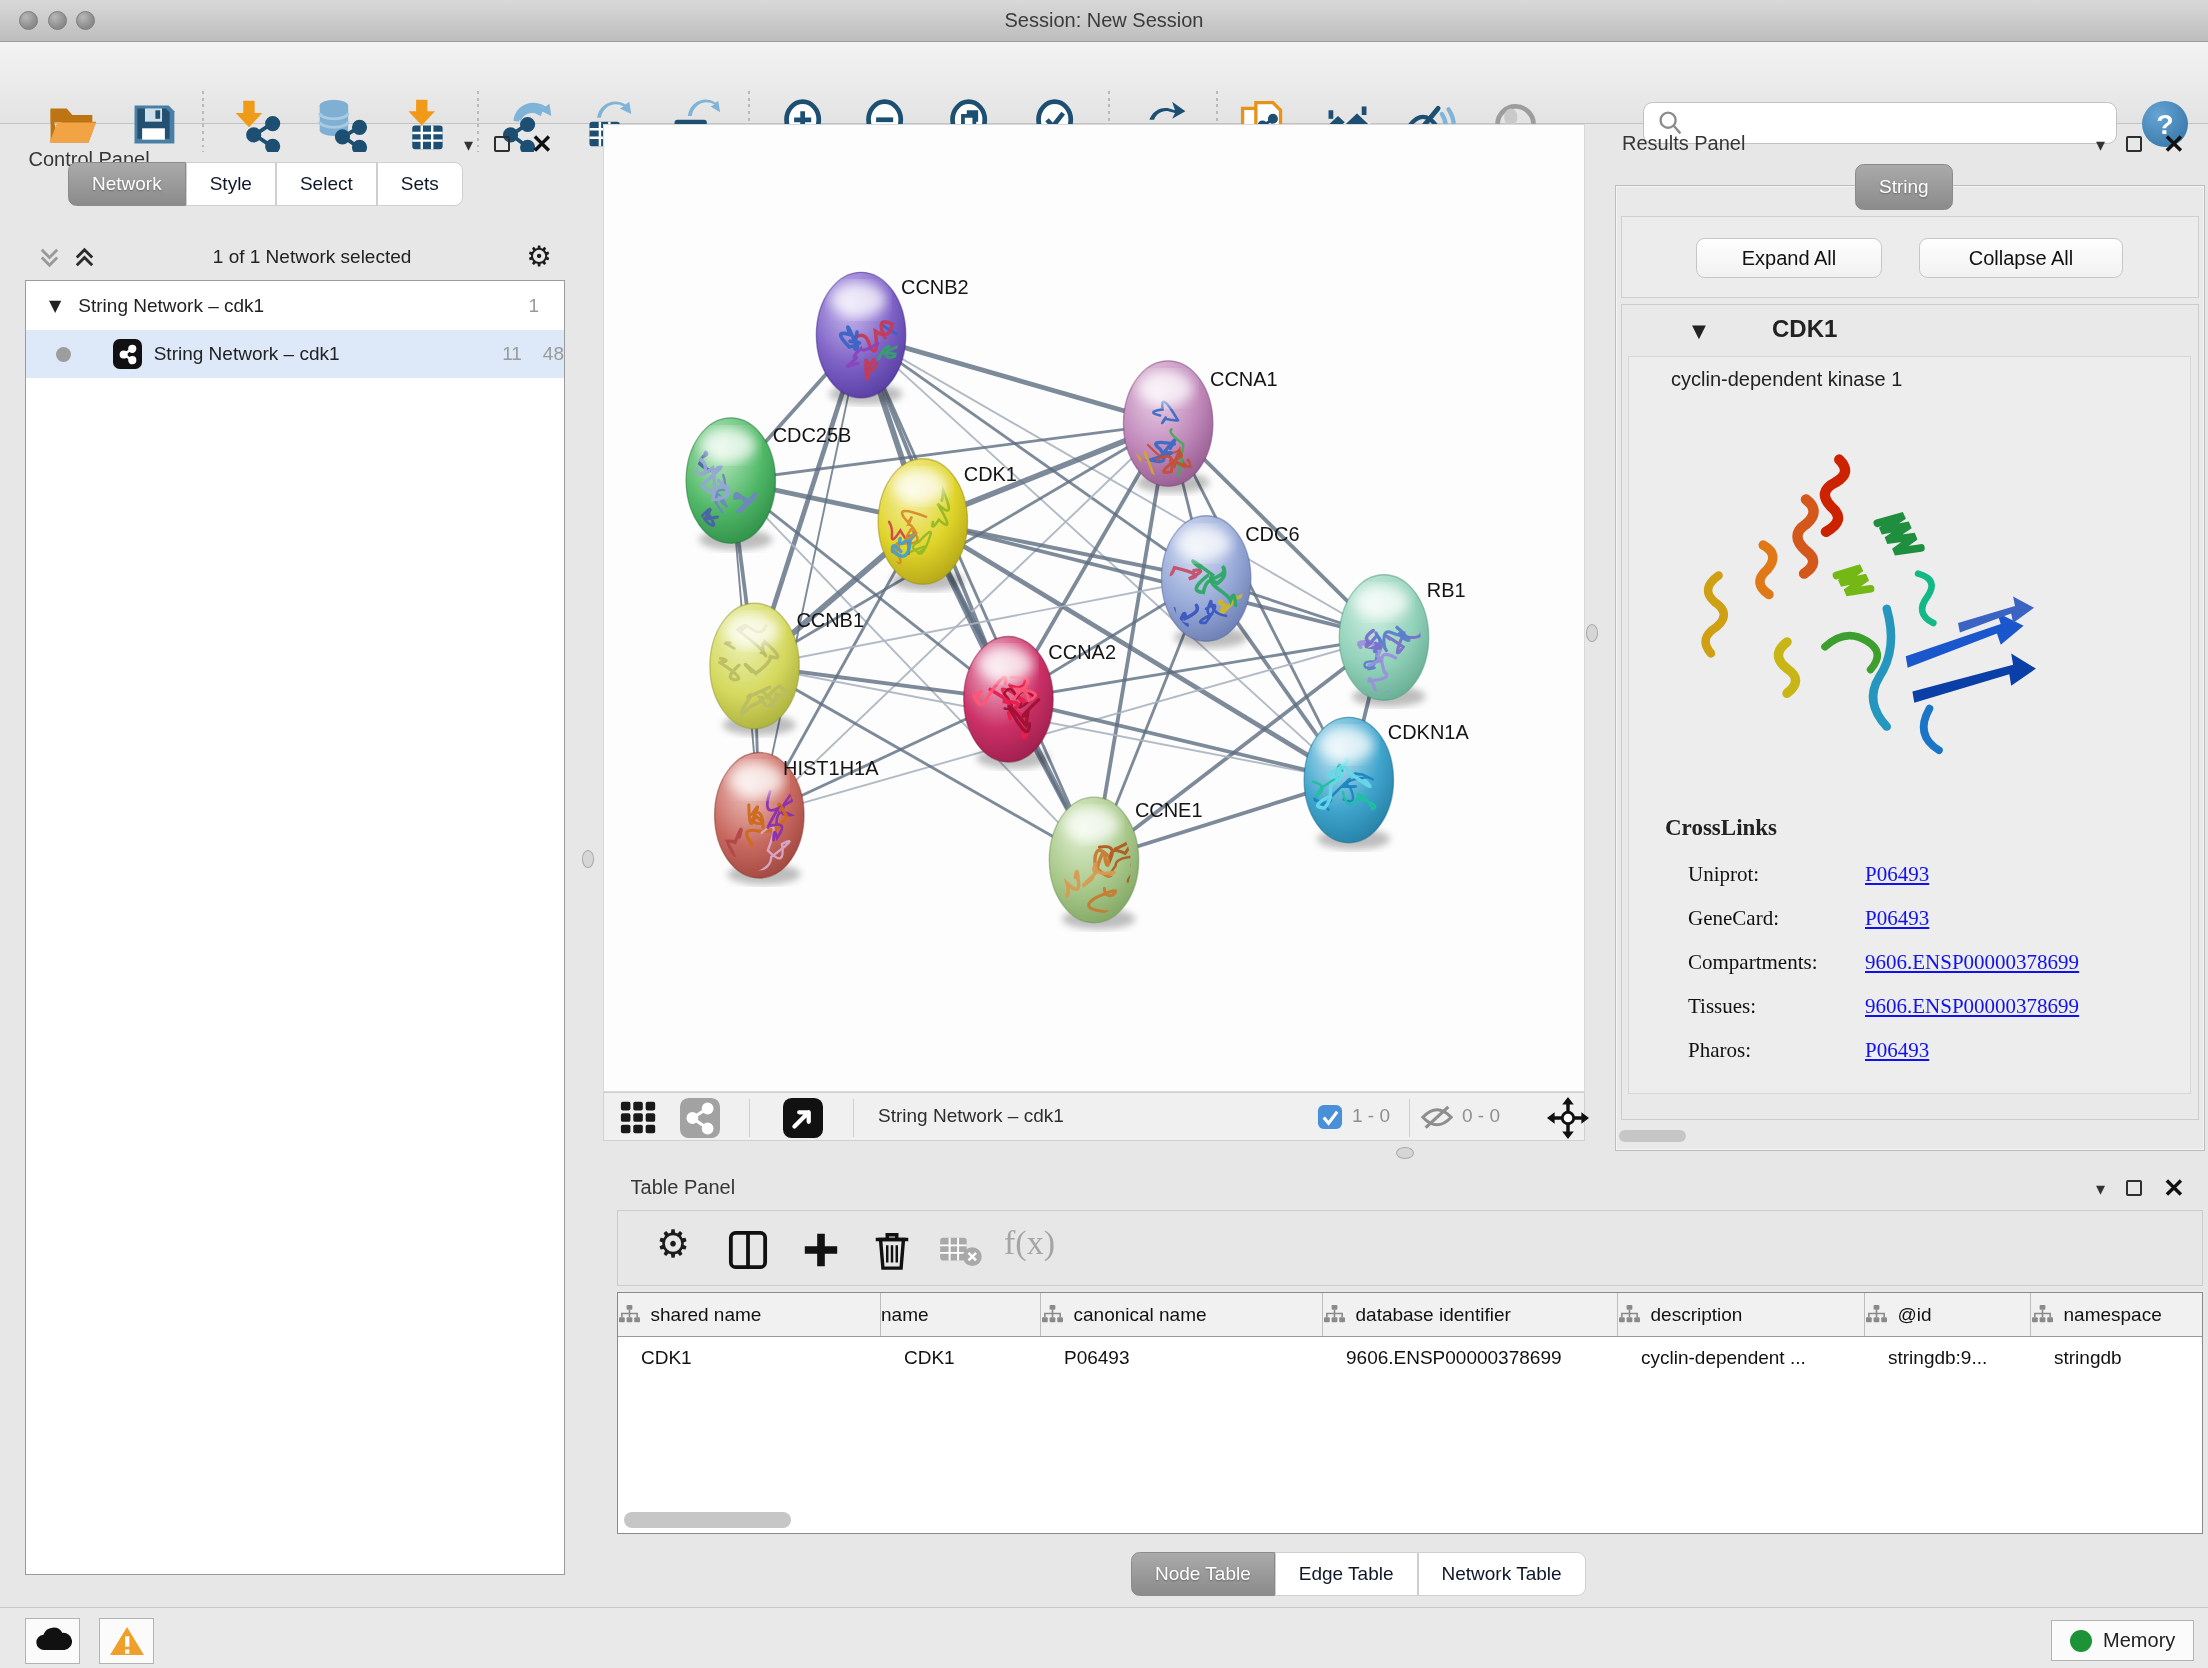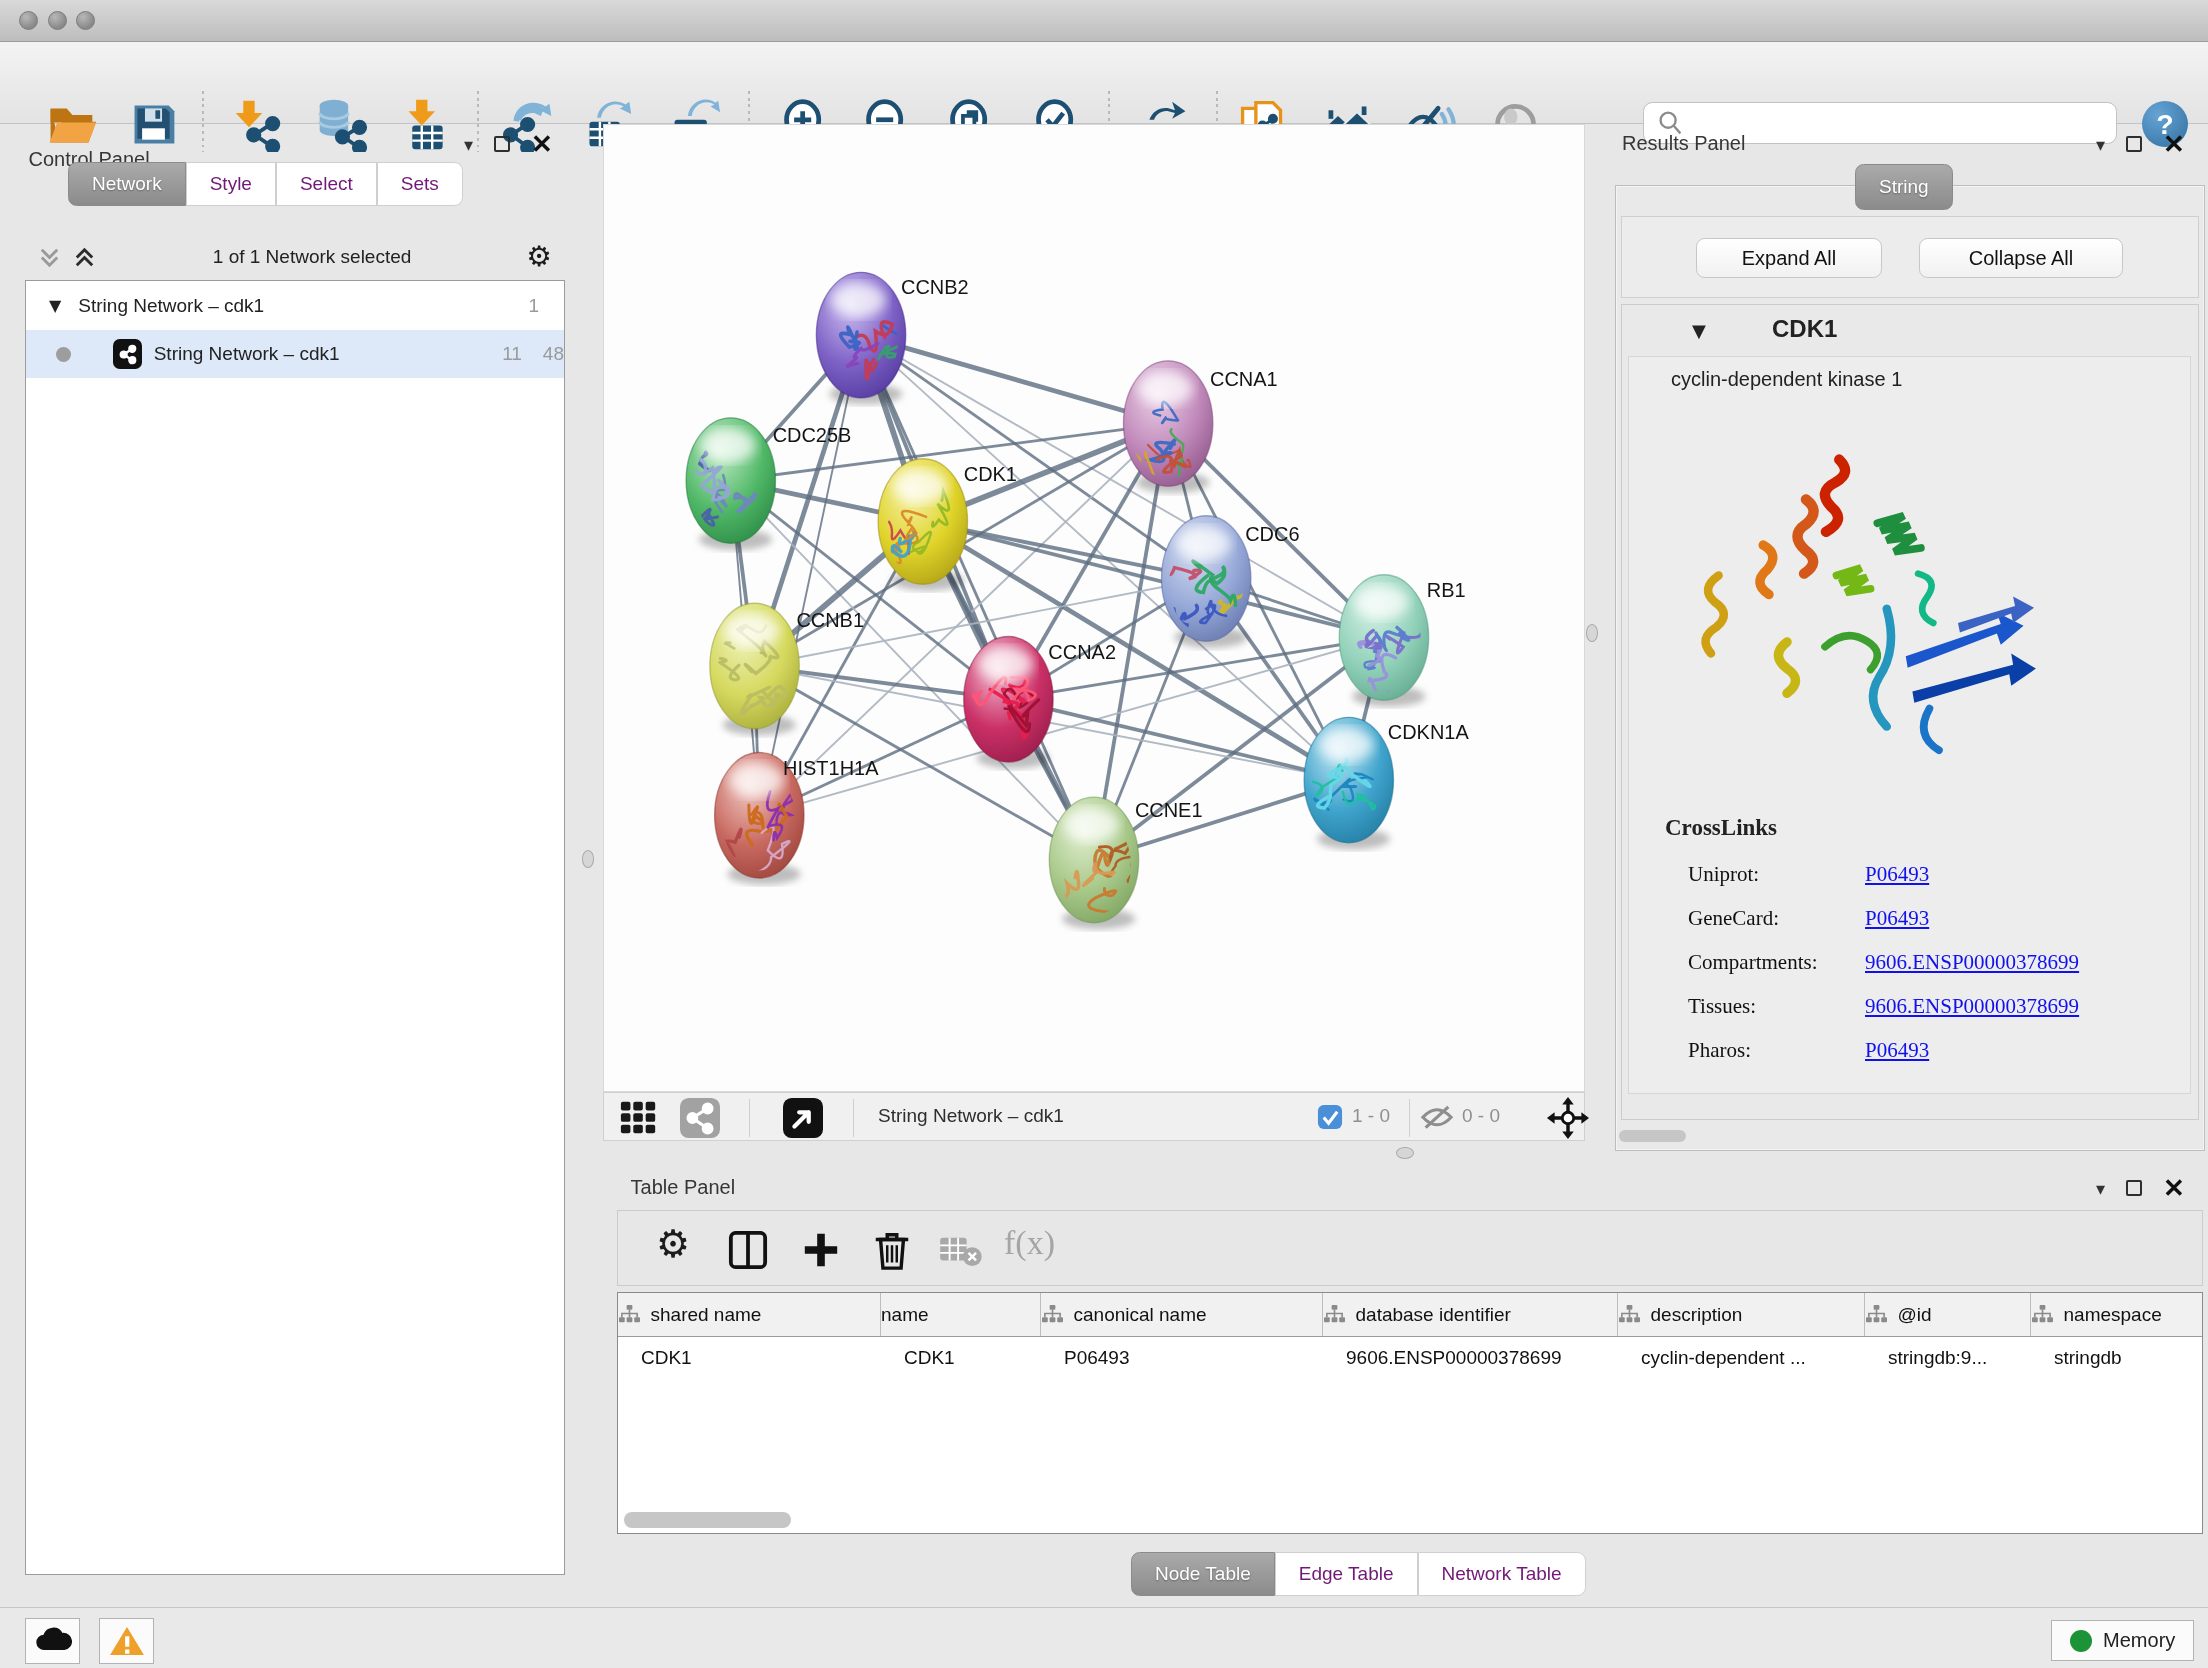--- a/index.html
+++ b/index.html
@@ -29,21 +29,21 @@
     background:radial-gradient(circle at 35% 30%, #66a4d6, #2f6e9e); color:#fff; font-weight:bold;
     font-size:28.5px; text-align:center; line-height:46px; }
 
   
   .panel-title { font-size:20px; color:#363636; }
   .panel-ctrls { position:absolute; display:flex; align-items:center; gap:21px; }
   .pc-caret { font-size:18px; color:#333; font-family:"DejaVu Sans",sans-serif; }
   .pc-float { width:16px; height:16px; border:2.4px solid #2e2e2e; border-radius:1.9px; }
   .pc-close { font-size:26px; font-weight:bold; color:#111; line-height:16px; }
 
-  .tab { height:44px; background:#fff; border:1px solid #cfcfcf; color:#701a75;
+  .tab { height:44px; background:#fff; border:1px solid #cfcfcf; color:#0f172a;
     display:flex; align-items:center; justify-content:center; font-size:19px; padding:0 23px; }
   .tab.first { border-radius:8.6px 0 0 8.6px; }
   .tab.last { border-radius:0 8.6px 8.6px 0; }
   .tab.sel { background:linear-gradient(#aaaaaa,#8b8b8b); color:#fff;
     text-shadow:0 1px 1.9px rgba(0,0,0,.35); border-color:#8b8b8b; }
 
   
   .cp-tabs { left:68px; top:162px; display:flex; }
   .cp-selector { left:25px; top:236px; width:540px; height:42px; display:flex; align-items:center; }
   .sel-text { flex:1; text-align:center; font-size:19px; color:#222; }
@@ -104,20 +104,21 @@
   svg { display:block; }
   .net-label { font-size:21px; fill:#141414; font-family:"Liberation Sans",sans-serif; }
 </style>
 </head>
 <body>
 
 <div class="abs titlebar">
   <span class="tl-dot" style="left:19px"></span>
   <span class="tl-dot" style="left:48px"></span>
   <span class="tl-dot" style="left:76px"></span>
+  <div class="win-title">Session: New Session</div>
 </div>
 
 <div class="abs toolbar">
   <div class="tb-icon" style="left:43px">
     <svg width="55" height="55" viewBox="0 0 58 58">
         <path d="M8 12h17l6 7h21v8H8z" fill="#bd7413"></path>
         <path d="M8 12v36h40l8-22H20l-6 9z" fill="#bd7413"></path>
         <path d="M15 27h41l-8 21H7z" fill="#f2a444"></path>
       </svg>
   </div>

